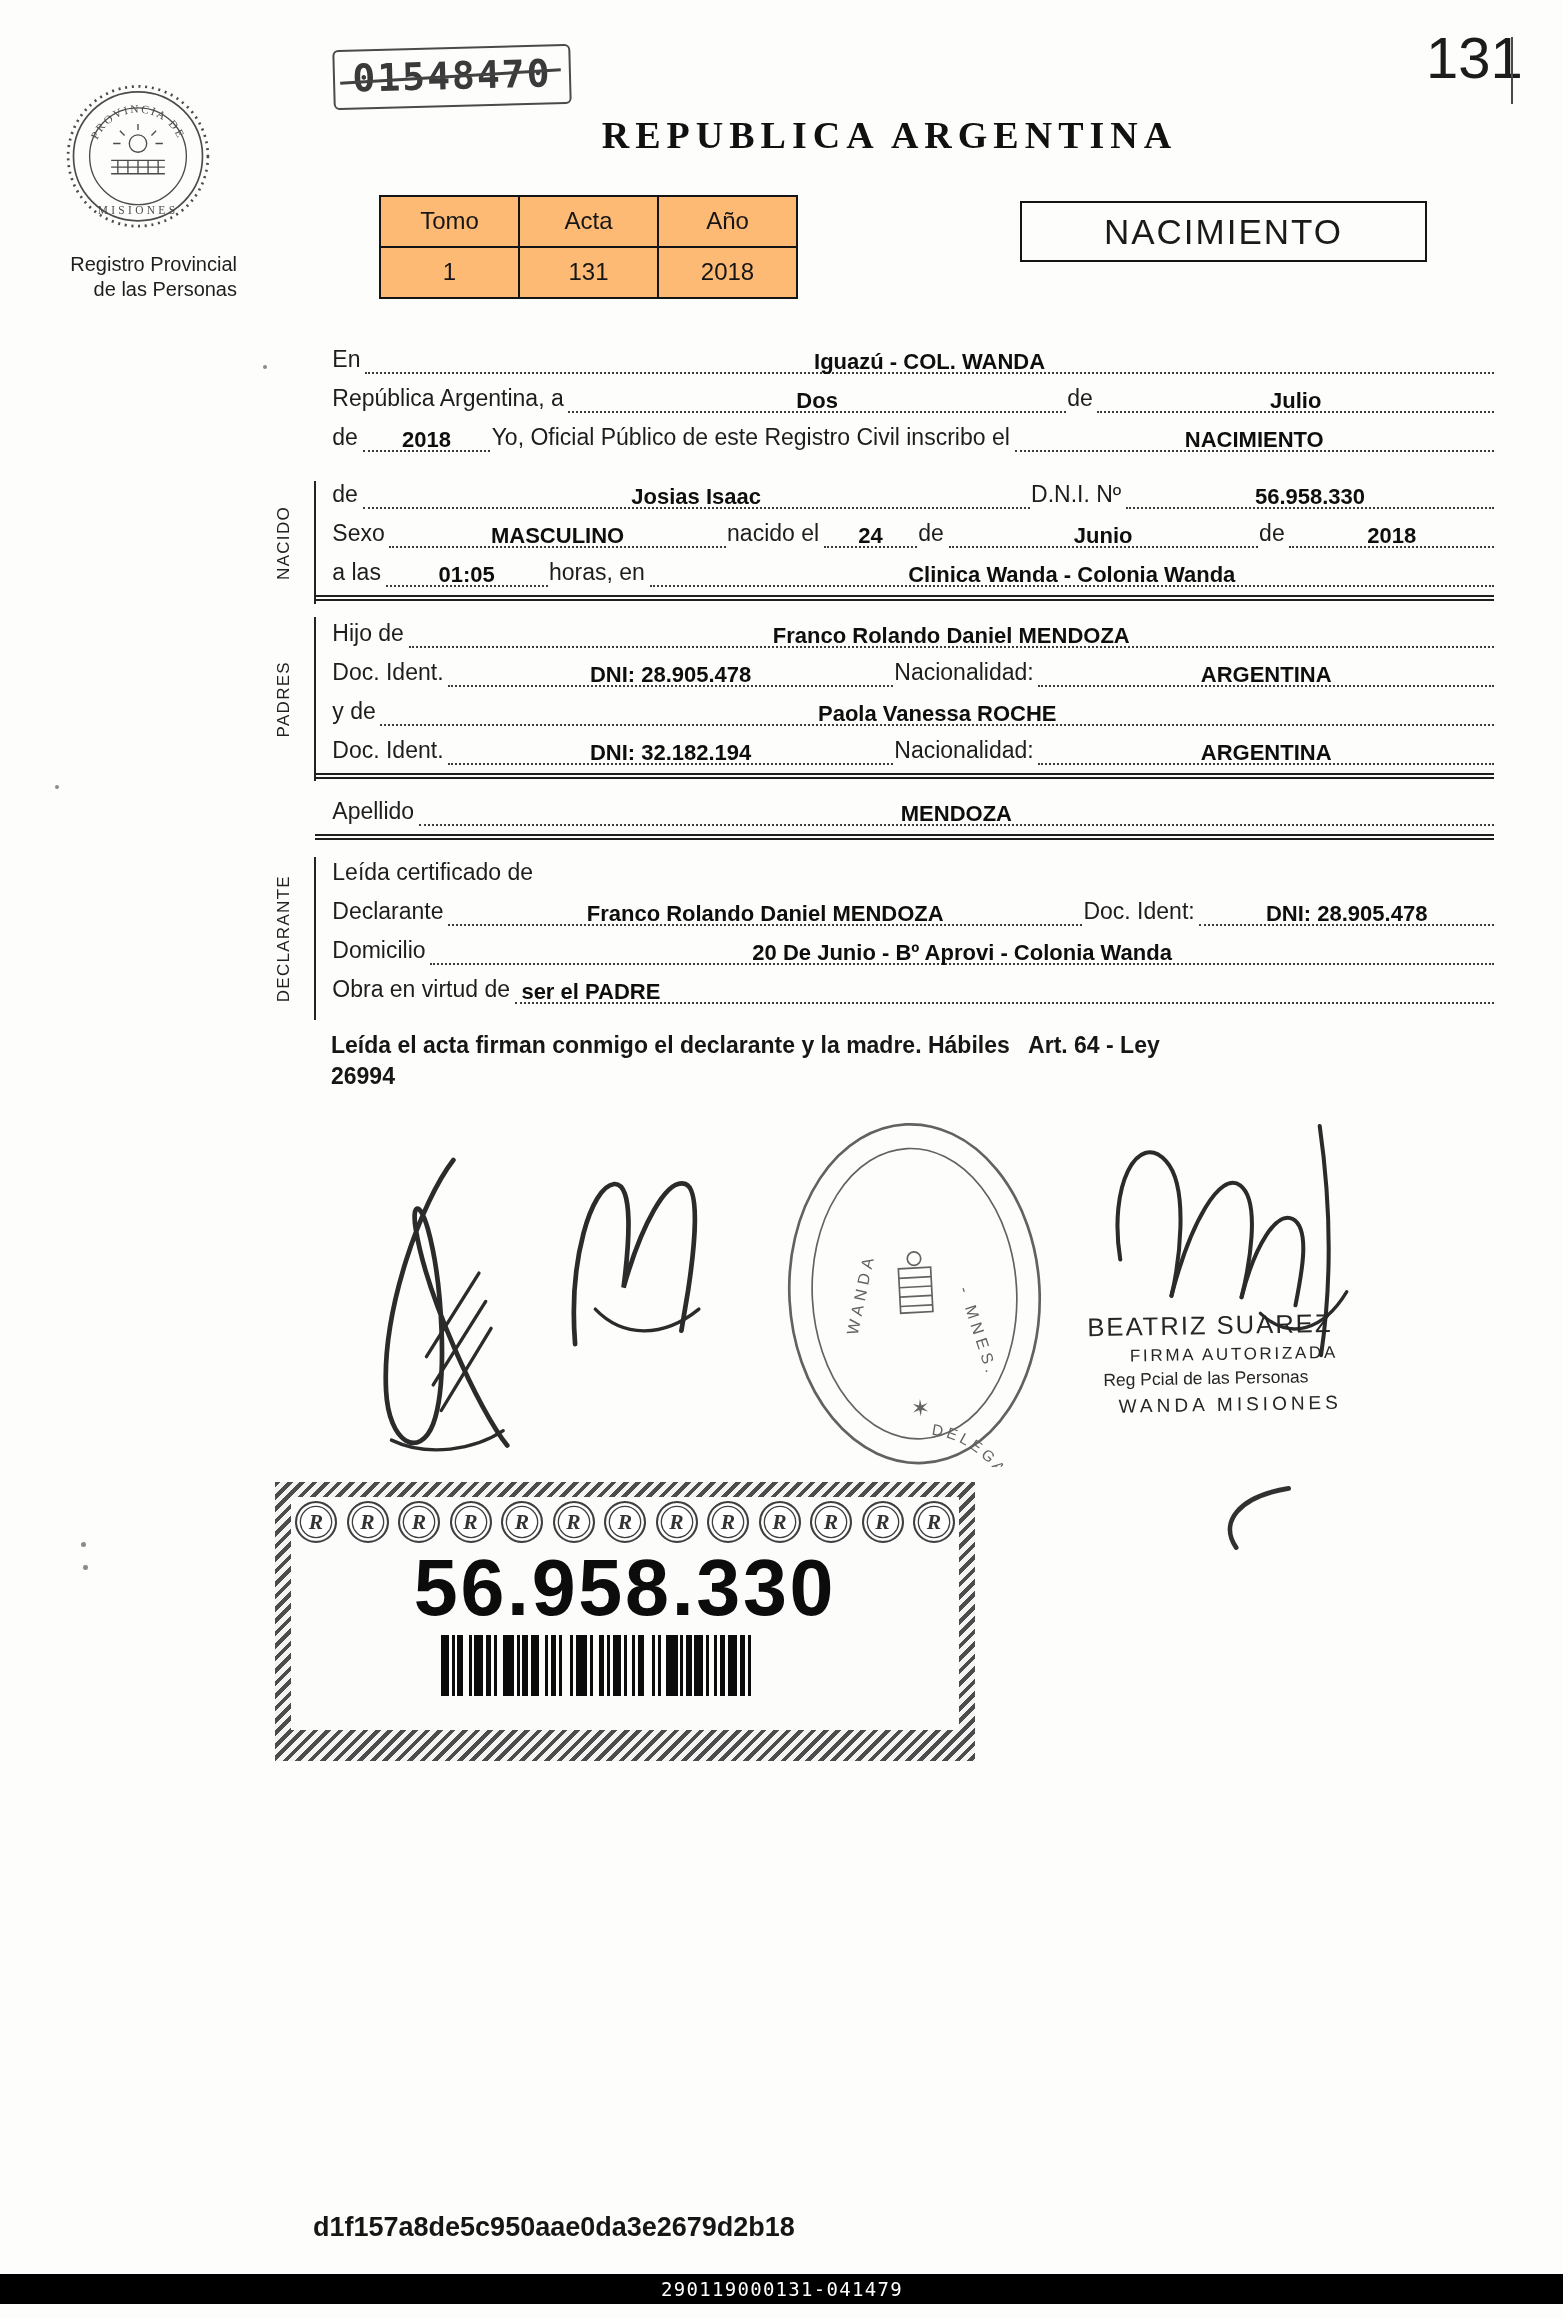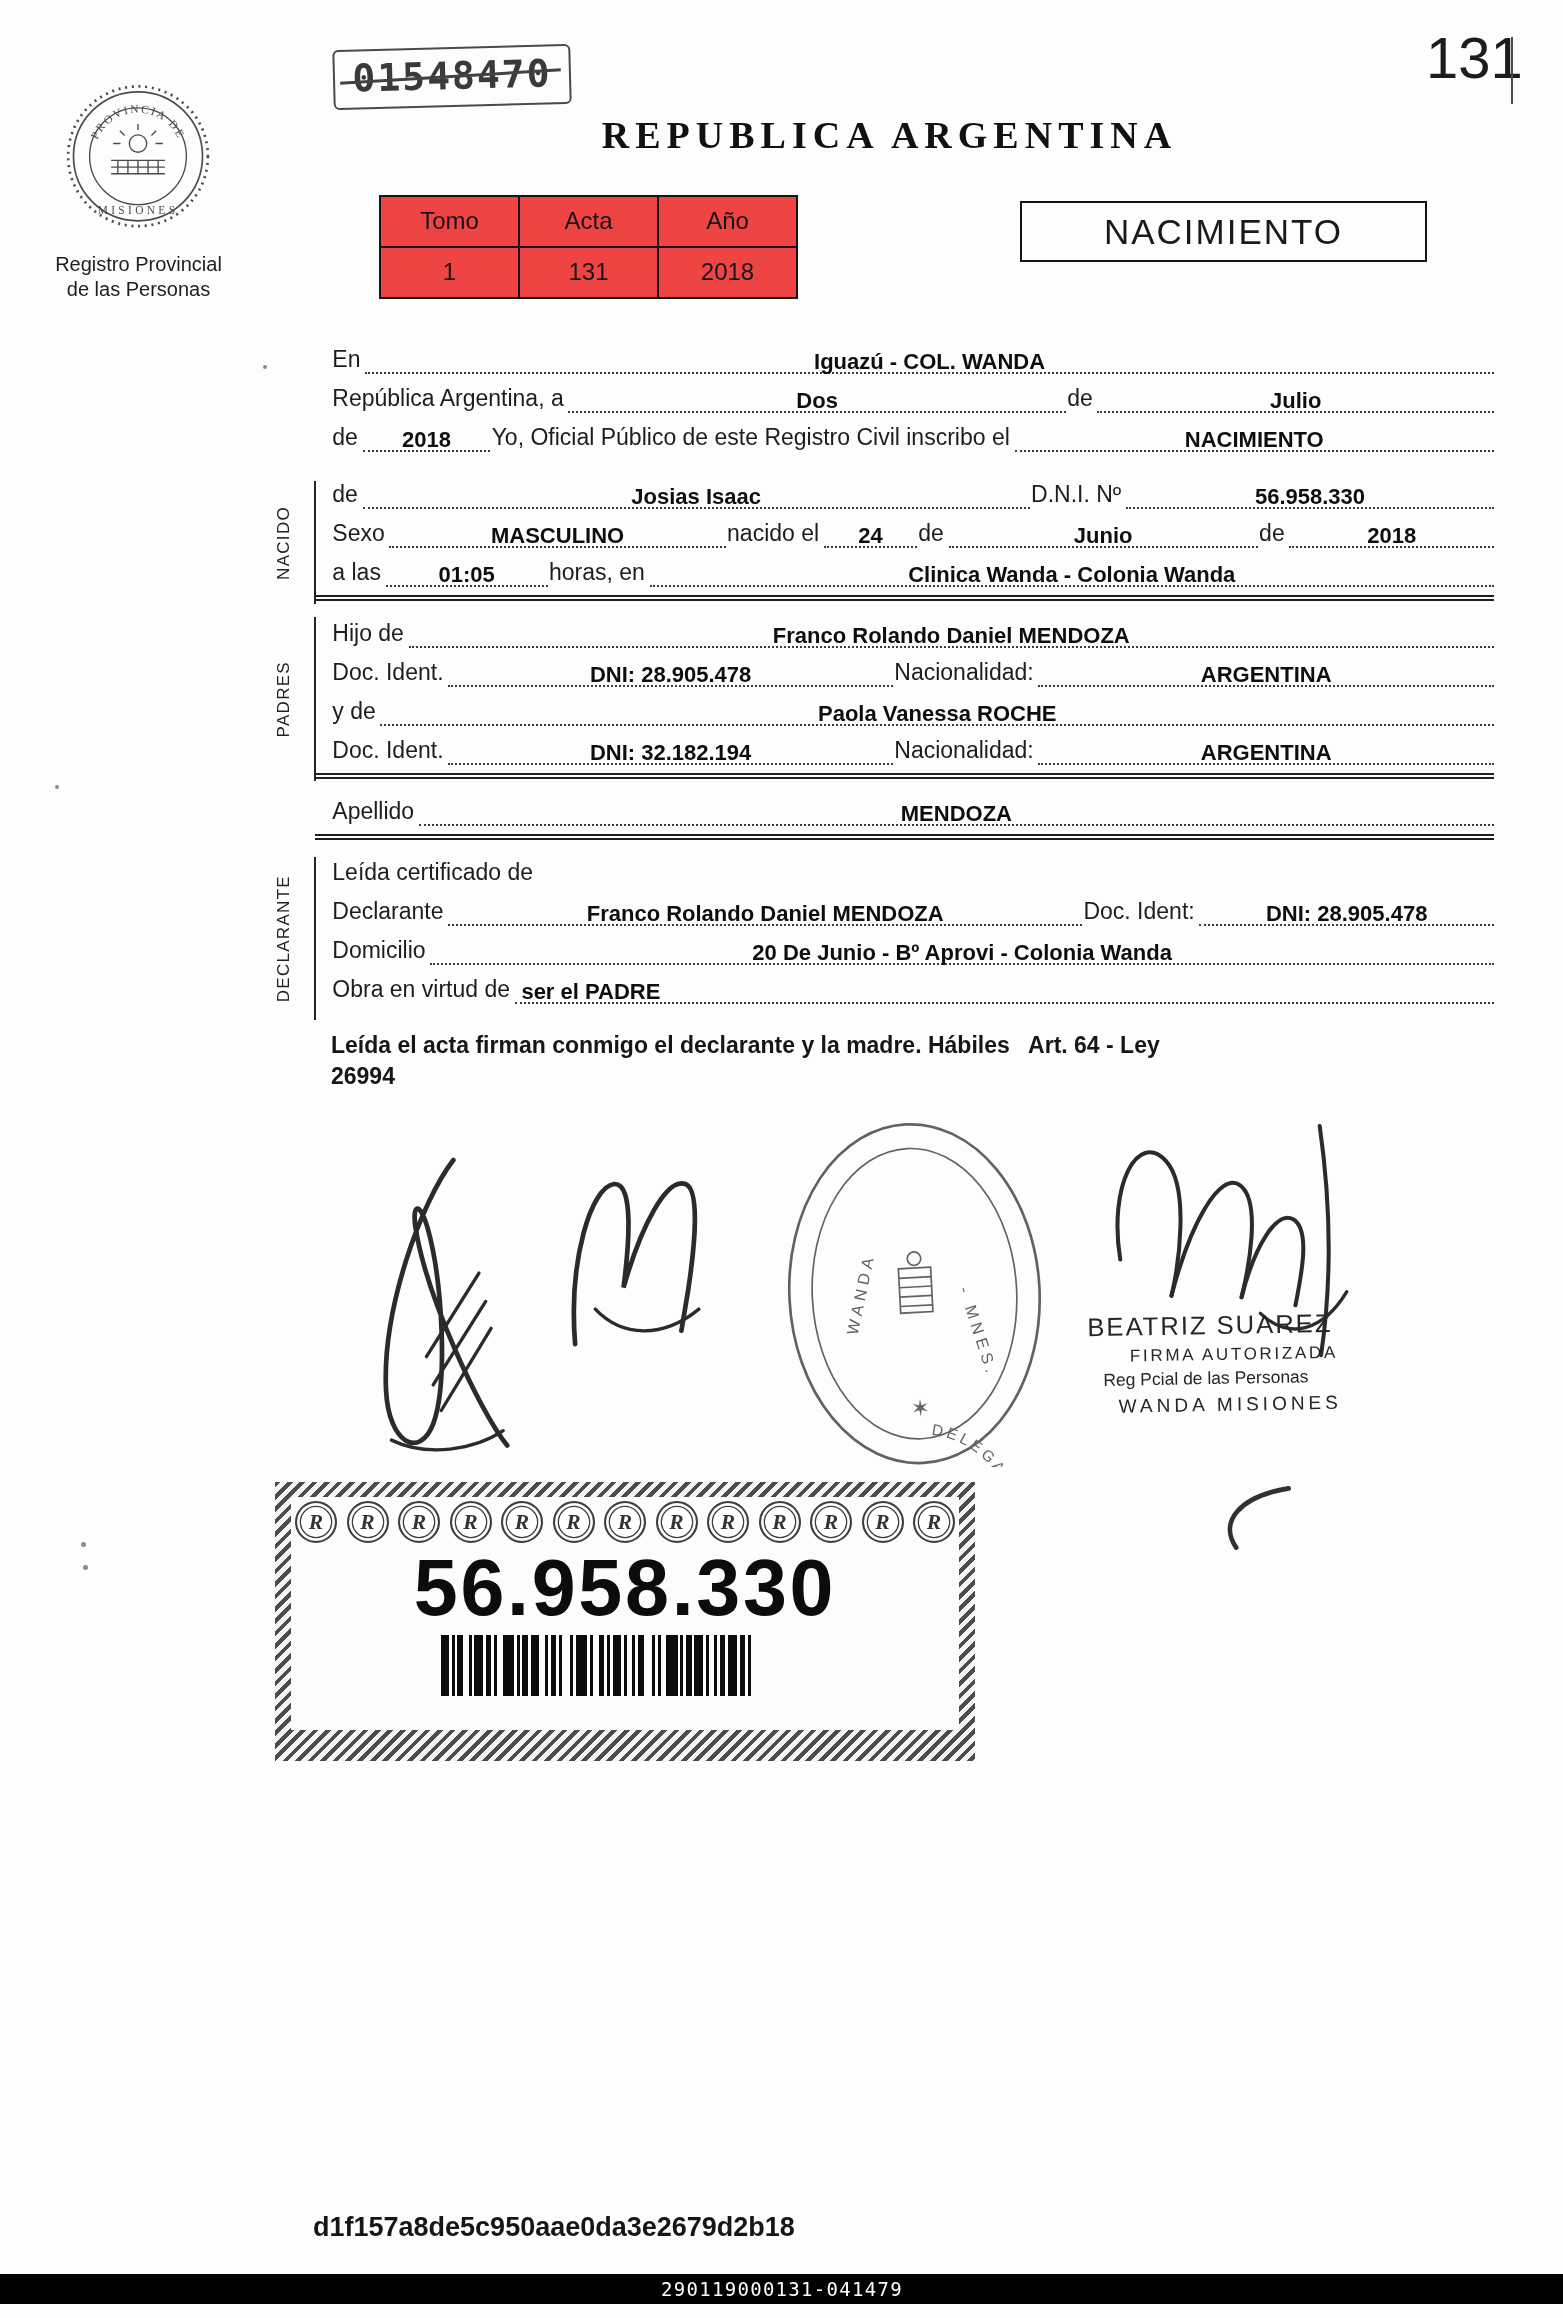--- a/index.html
+++ b/index.html
@@ -2,36 +2,36 @@
 <html style="font-size:10.8px"><head>
 <meta charset="utf-8">
 <style>
   * { margin:0; padding:0; box-sizing:border-box; }
   html,body { background:#e9e9e9; }
   body { font-family:"Liberation Sans", sans-serif; }
   .page { position:relative; width:1564px; height:2319px; background:#fdfdfb; color:#1b1b1b; overflow:hidden; margin:0 auto; }
 
   
   .seal-svg { position:absolute; left:54px; top:74px; opacity:.92; }
-  .seal-caption { position:absolute; left:34px; top:252px; width:209px; text-align:center; font-size:20px; line-height:1.25; color:#1e1e1e; }
+  .seal-caption { position:absolute; left:28px; top:252px; width:209px; text-align:right; font-size:20px; line-height:1.25; color:#1e1e1e; }
 
   
   .serial { position:absolute; left:333px; top:47px; transform:rotate(-1.5deg); }
   .serial-inner { position:relative; display:inline-block; padding:5.4px 17.5px 6.7px; border:2.7px solid #4a4a4a; border-radius:6px;
     font-family:"DejaVu Sans Mono", monospace; font-weight:bold; font-size:38px; letter-spacing:2px; color:#3a3a3a; }
   .serial-inner::after { content:""; position:absolute; left:5.4px; right:8px; top:46%; height:3.4px; background:#424242; transform:rotate(-2deg); }
 
   .title { position:absolute; left:465px; top:113px; width:849px; text-align:center;
     font-family:"Liberation Serif", serif; font-weight:bold; font-size:38px; letter-spacing:6px; color:#111; }
 
   .page-num { position:absolute; left:1426px; top:24px; font-size:58px; color:#1c1c1c; }
   .corner-line { position:absolute; left:1511px; top:37px; width:2px; height:67px; background:#4a4a4a; }
 
   
-  .acta-table { position:absolute; left:379px; top:195px; width:419px; border:2px solid #141414; background:#ef4444; }
+  .acta-table { position:absolute; left:379px; top:195px; width:419px; border:2px solid #141414; background:#fdba74; }
   .acta-row { display:flex; }
   .acta-row + .acta-row { border-top:2px solid #141414; }
   .acta-cell { flex:1; text-align:center; font-size:24px; padding:10px 0 10.8px; color:#161616; }
   .acta-cell + .acta-cell { border-left:2px solid #141414; }
 
   .type-box { position:absolute; left:1020px; top:201px; width:407px; height:61px; border:2.7px solid #141414;
     display:flex; align-items:center; justify-content:center; font-size:35px; letter-spacing:2px; color:#1a1a1a; }
 
   
   .form-area { position:absolute; left:315px; top:335px; width:1179px; }

